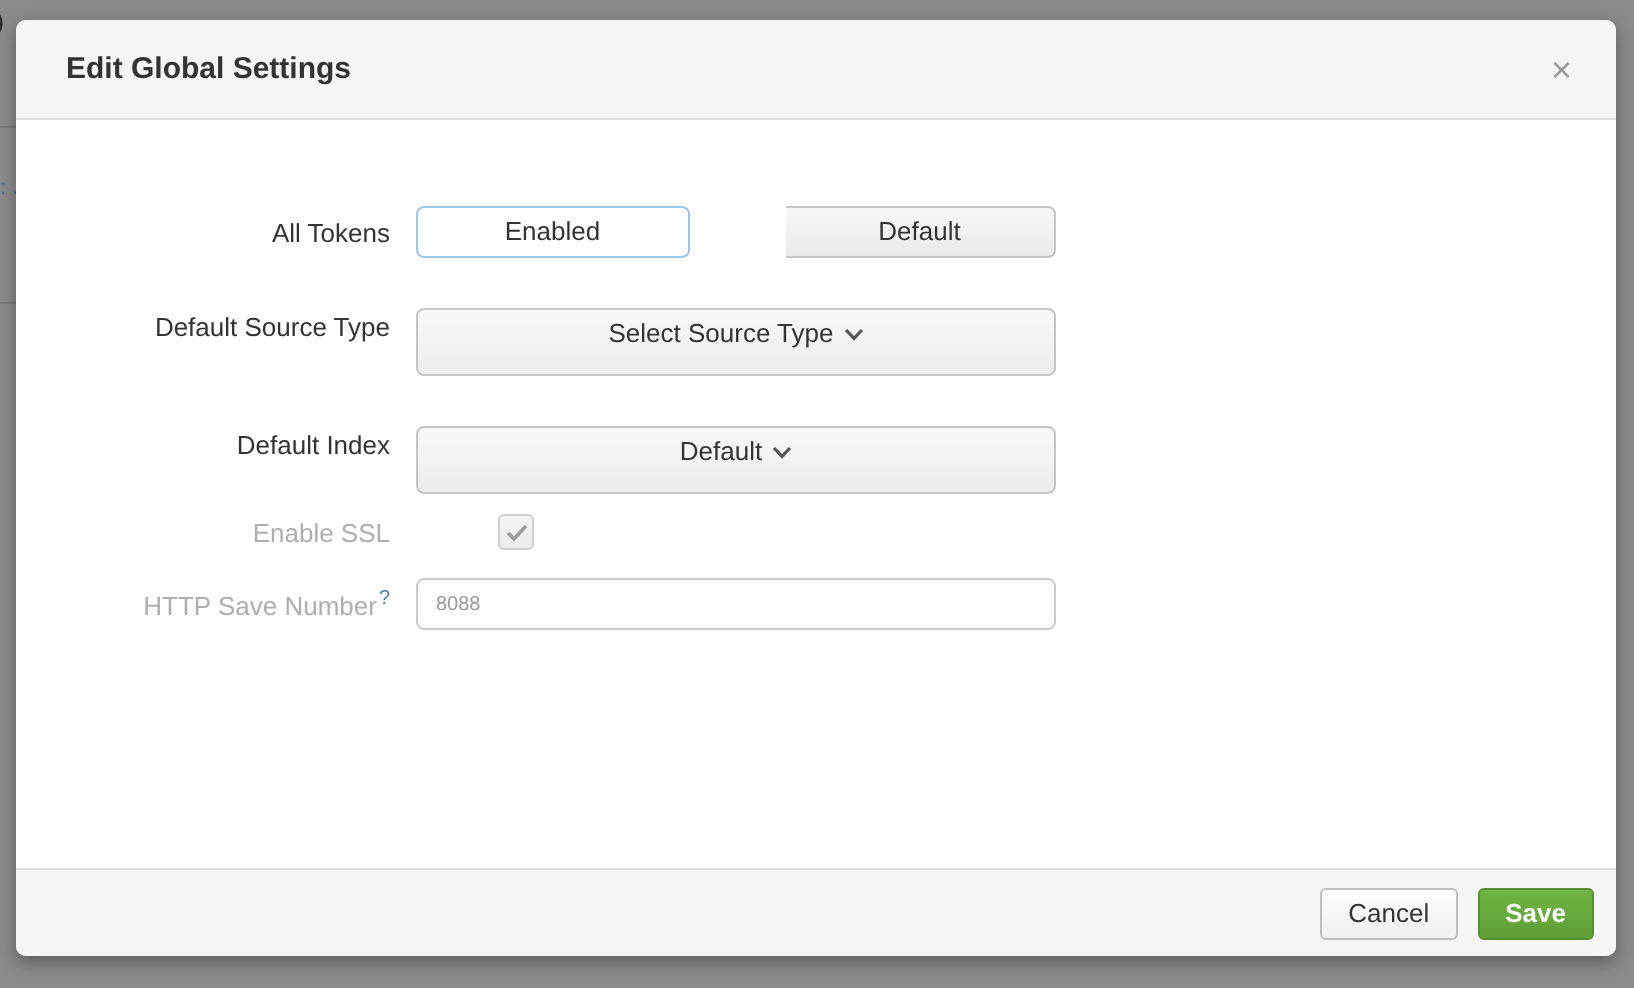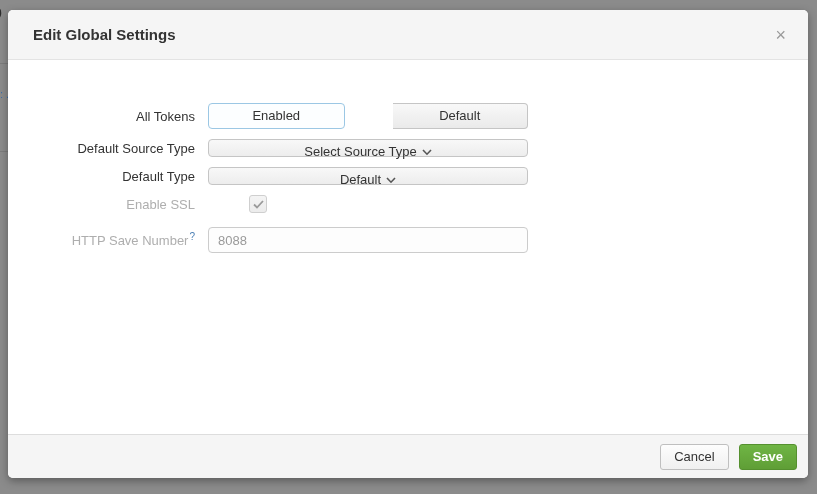--- a/index.html
+++ b/index.html
@@ -58,43 +58,43 @@
   .toggle-btn.last { border-radius:0 4px 4px 0; border-left:none; }
   .toggle-btn.selected {
     background:#fcfeff;
     border:1px solid #9bc7e4;
     border-radius:4px;
   }
   .btn-group .toggle-btn.selected + .toggle-btn { border-left:none; }
 
   
   .dropdown-btn {
-    width:320px; height:18px; line-height:24px; text-align:center;
+    width:320px; height:34px; line-height:24px; text-align:center;
     background:linear-gradient(#f8f8f8,#ededed);
     border:1px solid #c5c5c5; border-radius:4px;
-    font-size:13px; color:#333; cursor:pointer;
+    font-size:13px; color:#333; cursor:pointer;margin-top:15px;
   }
   .caret { display:inline-block; margin-left:5px; }
   .caret svg { vertical-align:middle; }
 
   
   .checkbox-row { margin-top:3px; margin-bottom:14px;gap:39px; }
   .checkbox {
     width:18px; height:18px; margin-left:2px;
     background:linear-gradient(#f4f4f4,#ececec);
     border:1px solid #cfcfcf; border-radius:3px;
     display:flex; align-items:center; justify-content:center;
   }
   .checkbox svg { display:block; }
 
   
   .text-input {
     width:320px; height:26px; padding:0 9px;
     border:1px solid #cccccc; border-radius:4px;
-    background:#fdfdfd; font-size:13px; color:#9a9a9a;
+    background:#fdfdfd; font-size:10px; color:#9a9a9a;
     font-family:"Liberation Sans", sans-serif;
   }
 
   
   .modal-footer {
     position:absolute; left:0; right:0; bottom:0; height:44px;
     background:#f5f5f5; border-top:1px solid #dddddd; border-radius:0 0 5px 5px;
     display:flex; align-items:center; justify-content:flex-end;
     padding-right:11px; gap:10px;
   }
@@ -140,21 +140,21 @@
     <div class="form-row">
       <div class="form-label">Default Source Type</div>
       <div class="dropdown-btn">
         <span>Select Source Type</span><span class="caret"><svg width="10" height="7" viewBox="0 0 10 7">
               <polyline points="1,1 5,5.2 9,1" fill="none" stroke="#555" stroke-width="1.6"></polyline>
             </svg></span>
       </div>
     </div>
 
     <div class="form-row">
-      <div class="form-label">Default Type</div>
+      <div class="form-label">Default Index</div>
       <div class="dropdown-btn">
         <span>Default</span><span class="caret"><svg width="10" height="7" viewBox="0 0 10 7">
               <polyline points="1,1 5,5.2 9,1" fill="none" stroke="#555" stroke-width="1.6"></polyline>
             </svg></span>
       </div>
     </div>
 
     <div class="form-row checkbox-row">
       <div class="form-label disabled">Enable SSL</div>
       <div class="checkbox">

